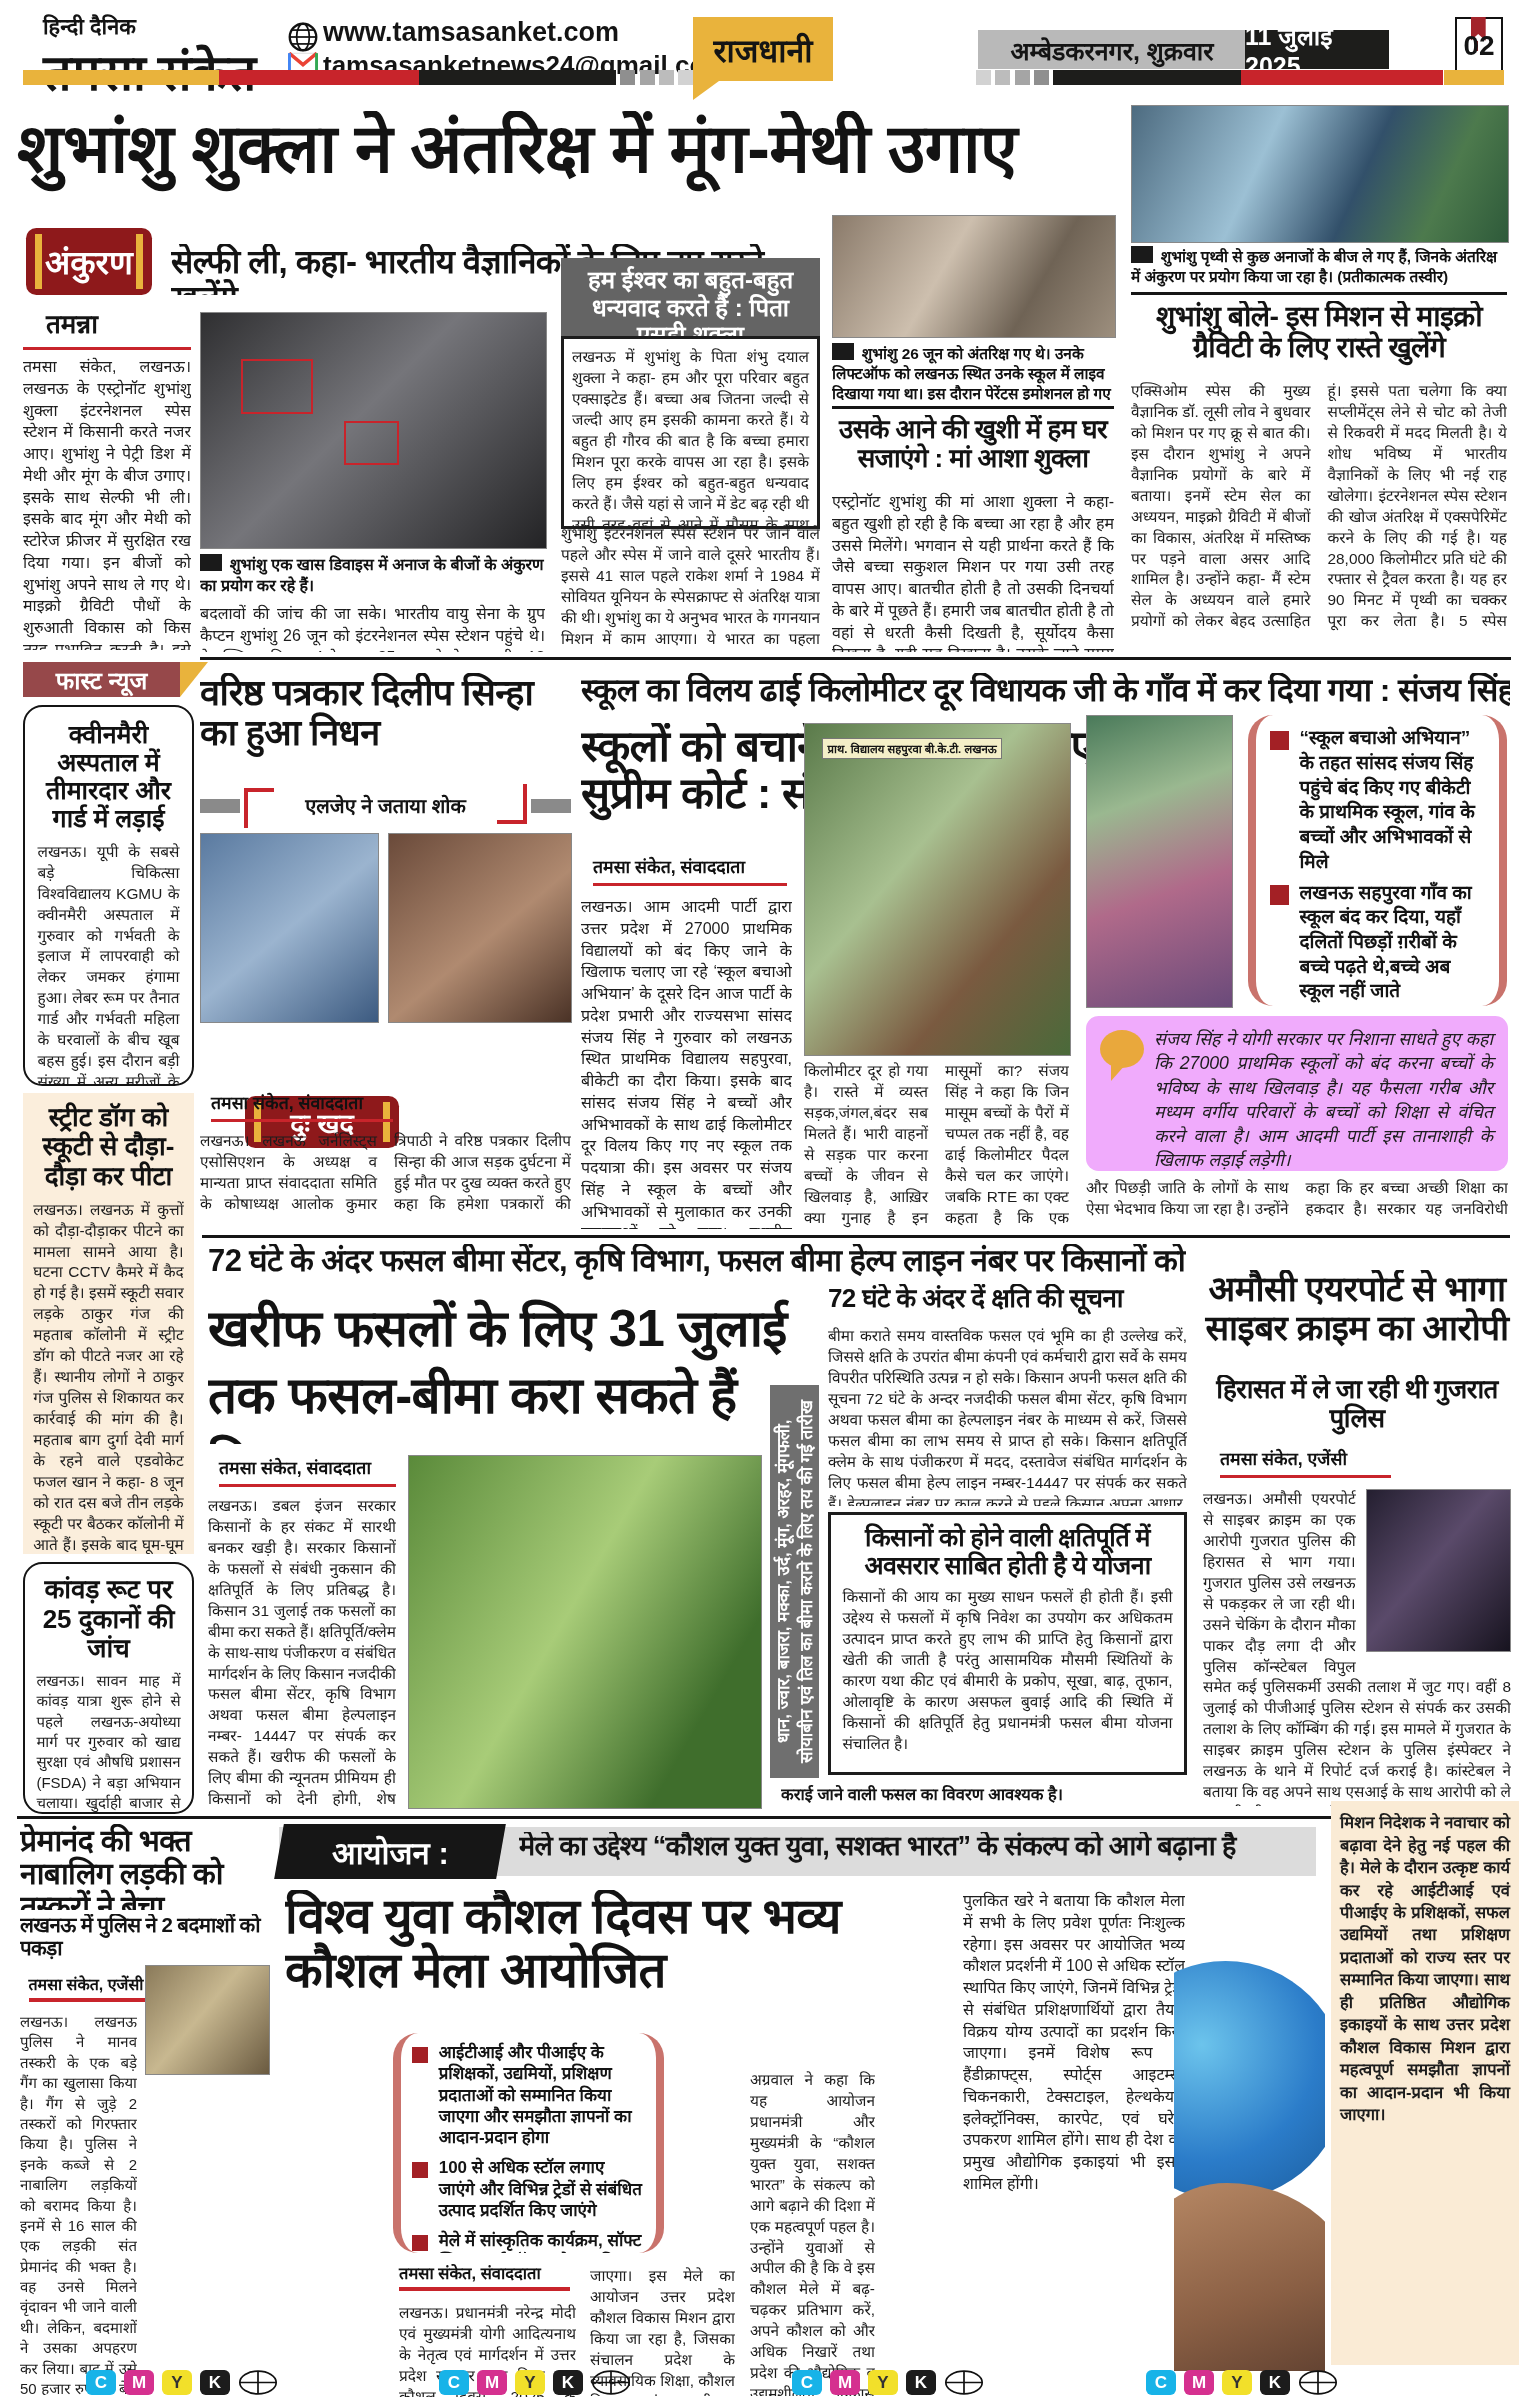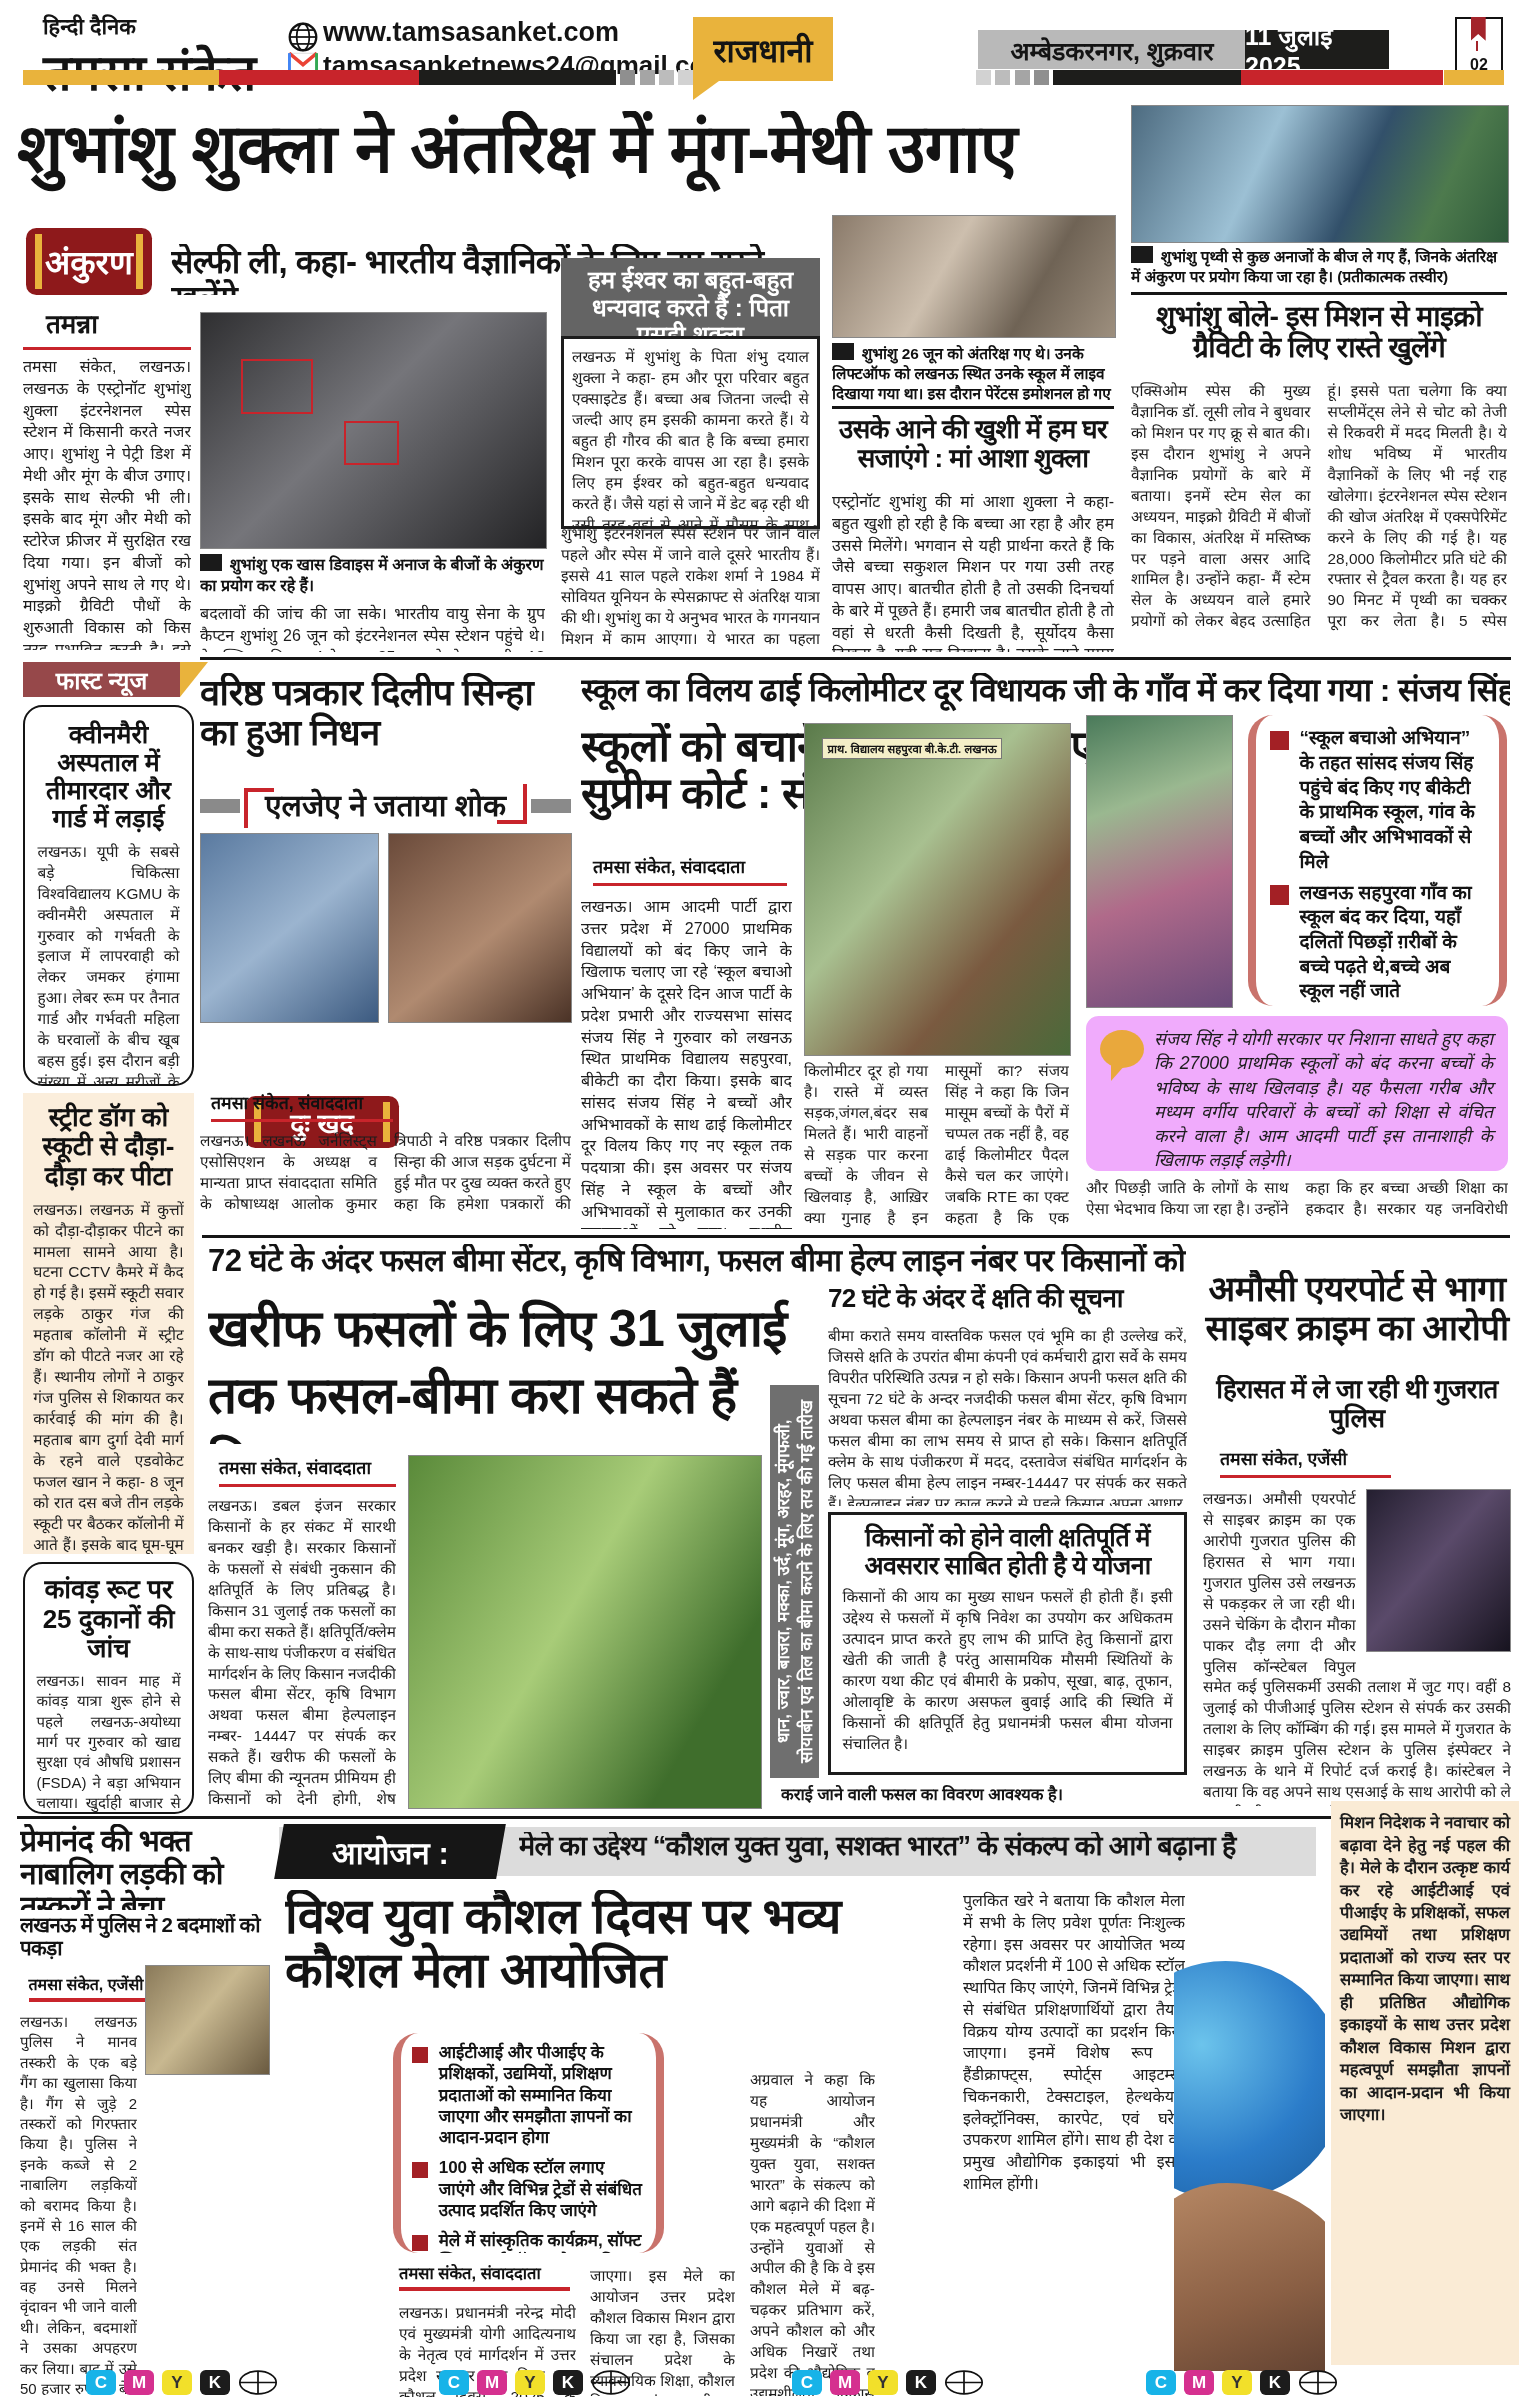--- a/index.html
+++ b/index.html
@@ -72,21 +72,21 @@
   <div class="abs" style="left:978px;top:30px;width:268px;height:39px;background:#b9b9b9;display:flex;align-items:center;justify-content:center">
     <span style="font-size:25px;font-weight:800">अम्बेडकरनगर, शुक्रवार</span>
   </div>
   <div class="abs" style="left:1245px;top:30px;width:144px;height:39px;background:#1d1d1b;display:flex;align-items:center;justify-content:center">
     <span style="font-size:25px;font-weight:800;color:#fff">11 जुलाई 2025</span>
   </div>
 
   <div class="abs" style="left:1455px;top:17px;width:44px;height:55px;border:2.3px solid #111;background:#fff">
     <div class="abs" style="left:13.7px;top:-2.3px;width:15px;height:24px;background:#A3242B;clip-path:polygon(0 0,100% 0,100% 100%,50% 72%,0 100%)"></div>
     <div class="abs" style="left:19px;top:21.7px;width:2.3px;height:10.3px;background:#A3242B"></div>
-    <div class="abs" style="left:0;right:0;bottom:0;text-align:center;font-size:16px;font-weight:700">02</div>
+    <div class="abs" style="left:0;right:0;bottom:12px;text-align:center;font-size:28px;font-weight:700">02</div>
   </div>
 
   <div class="strip" style="left:23px;width:197px;background:#E9B33C"></div>
   <div class="strip" style="left:219px;width:200px;background:#C8242B"></div>
   <div class="strip" style="left:419px;width:197px;background:#1d1d1b"></div>
   <div class="strip" style="left:620px;width:15px;background:#8f8f8f"></div>
   <div class="strip" style="left:640px;width:15px;background:#a5a5a5"></div>
   <div class="strip" style="left:659px;width:15px;background:#bcbcbc"></div>
   <div class="strip" style="left:678px;width:15px;background:#d2d2d2"></div>
   <div class="strip" style="left:976px;width:15px;background:#d2d2d2"></div>
@@ -166,21 +166,21 @@
     <div class="railhead" style="font-size:26px">कांवड़ रूट पर 25 दुकानों की जांच</div>
     <div class="body-txt" style="font-size:15px;margin-top:8px">लखनऊ। सावन माह में कांवड़ यात्रा शुरू होने से पहले लखनऊ-अयोध्या मार्ग पर गुरुवार को खाद्य सुरक्षा एवं औषधि प्रशासन (FSDA) ने बड़ा अभियान चलाया। खुर्दाही बाजार से लेकर BBD चौराहे तक 25 से अधिक फास्ट फूड, जूस कार्नर और ढाबों की सघन जांच की गई। जांच के दौरान BBD के सामने साईं कॉम्प्लेक्स में स्थित ‘कोहिनूर दम बिरयानी’ और ‘ताज फेमस दम बिरयानी’ में खाद्य रंग की मिलावट पाई गई।</div>
   </div>
 
   <div class="abs hl clip" style="left:200px;top:673px;width:371px;height:101px;font-size:36px">वरिष्ठ पत्रकार दिलीप सिन्हा का हुआ निधन</div>
   <div class="abs" style="left:200px;top:788px;width:371px;height:36px">
     <div class="abs" style="left:0;top:11.4px;width:40px;height:13.7px;background:#8a8a8a"></div>
     <div class="abs" style="right:0;top:11.4px;width:40px;height:13.7px;background:#8a8a8a"></div>
     <div class="abs kbr" style="left:44px;top:0;border-left:4.6px solid #C8242B;border-top:4.6px solid #C8242B"></div>
     <div class="abs kbr" style="right:44px;bottom:0;border-right:4.6px solid #C8242B;border-bottom:4.6px solid #C8242B"></div>
-    <div class="center" style="font-size:30px;font-weight:800;line-height:36px">एलजेए ने जताया शोक</div>
+    <div class="center" style="font-size:20px;font-weight:800;line-height:36px">एलजेए ने जताया शोक</div>
   </div>
   <div class="abs photo" style="left:200px;top:833px;width:177px;height:188px;background:linear-gradient(140deg,#5a7aa0,#9bb4cf 50%,#3c5a80)"></div>
   <div class="abs photo" style="left:388px;top:833px;width:182px;height:188px;background:linear-gradient(140deg,#6a4a3a,#b08a70 55%,#4a3226)"></div>
   <div class="abs stamp" style="left:245px;top:1029px;width:154px;height:52px;font-size:27px">
     <span class="bar bl"></span>
       <span class="bar br"></span>
     <span>दुः खद</span>
   </div>
   <div class="abs" style="left:211px;top:1090px;width:182px">
     <div class="byline">तमसा संकेत, संवाददाता</div>

